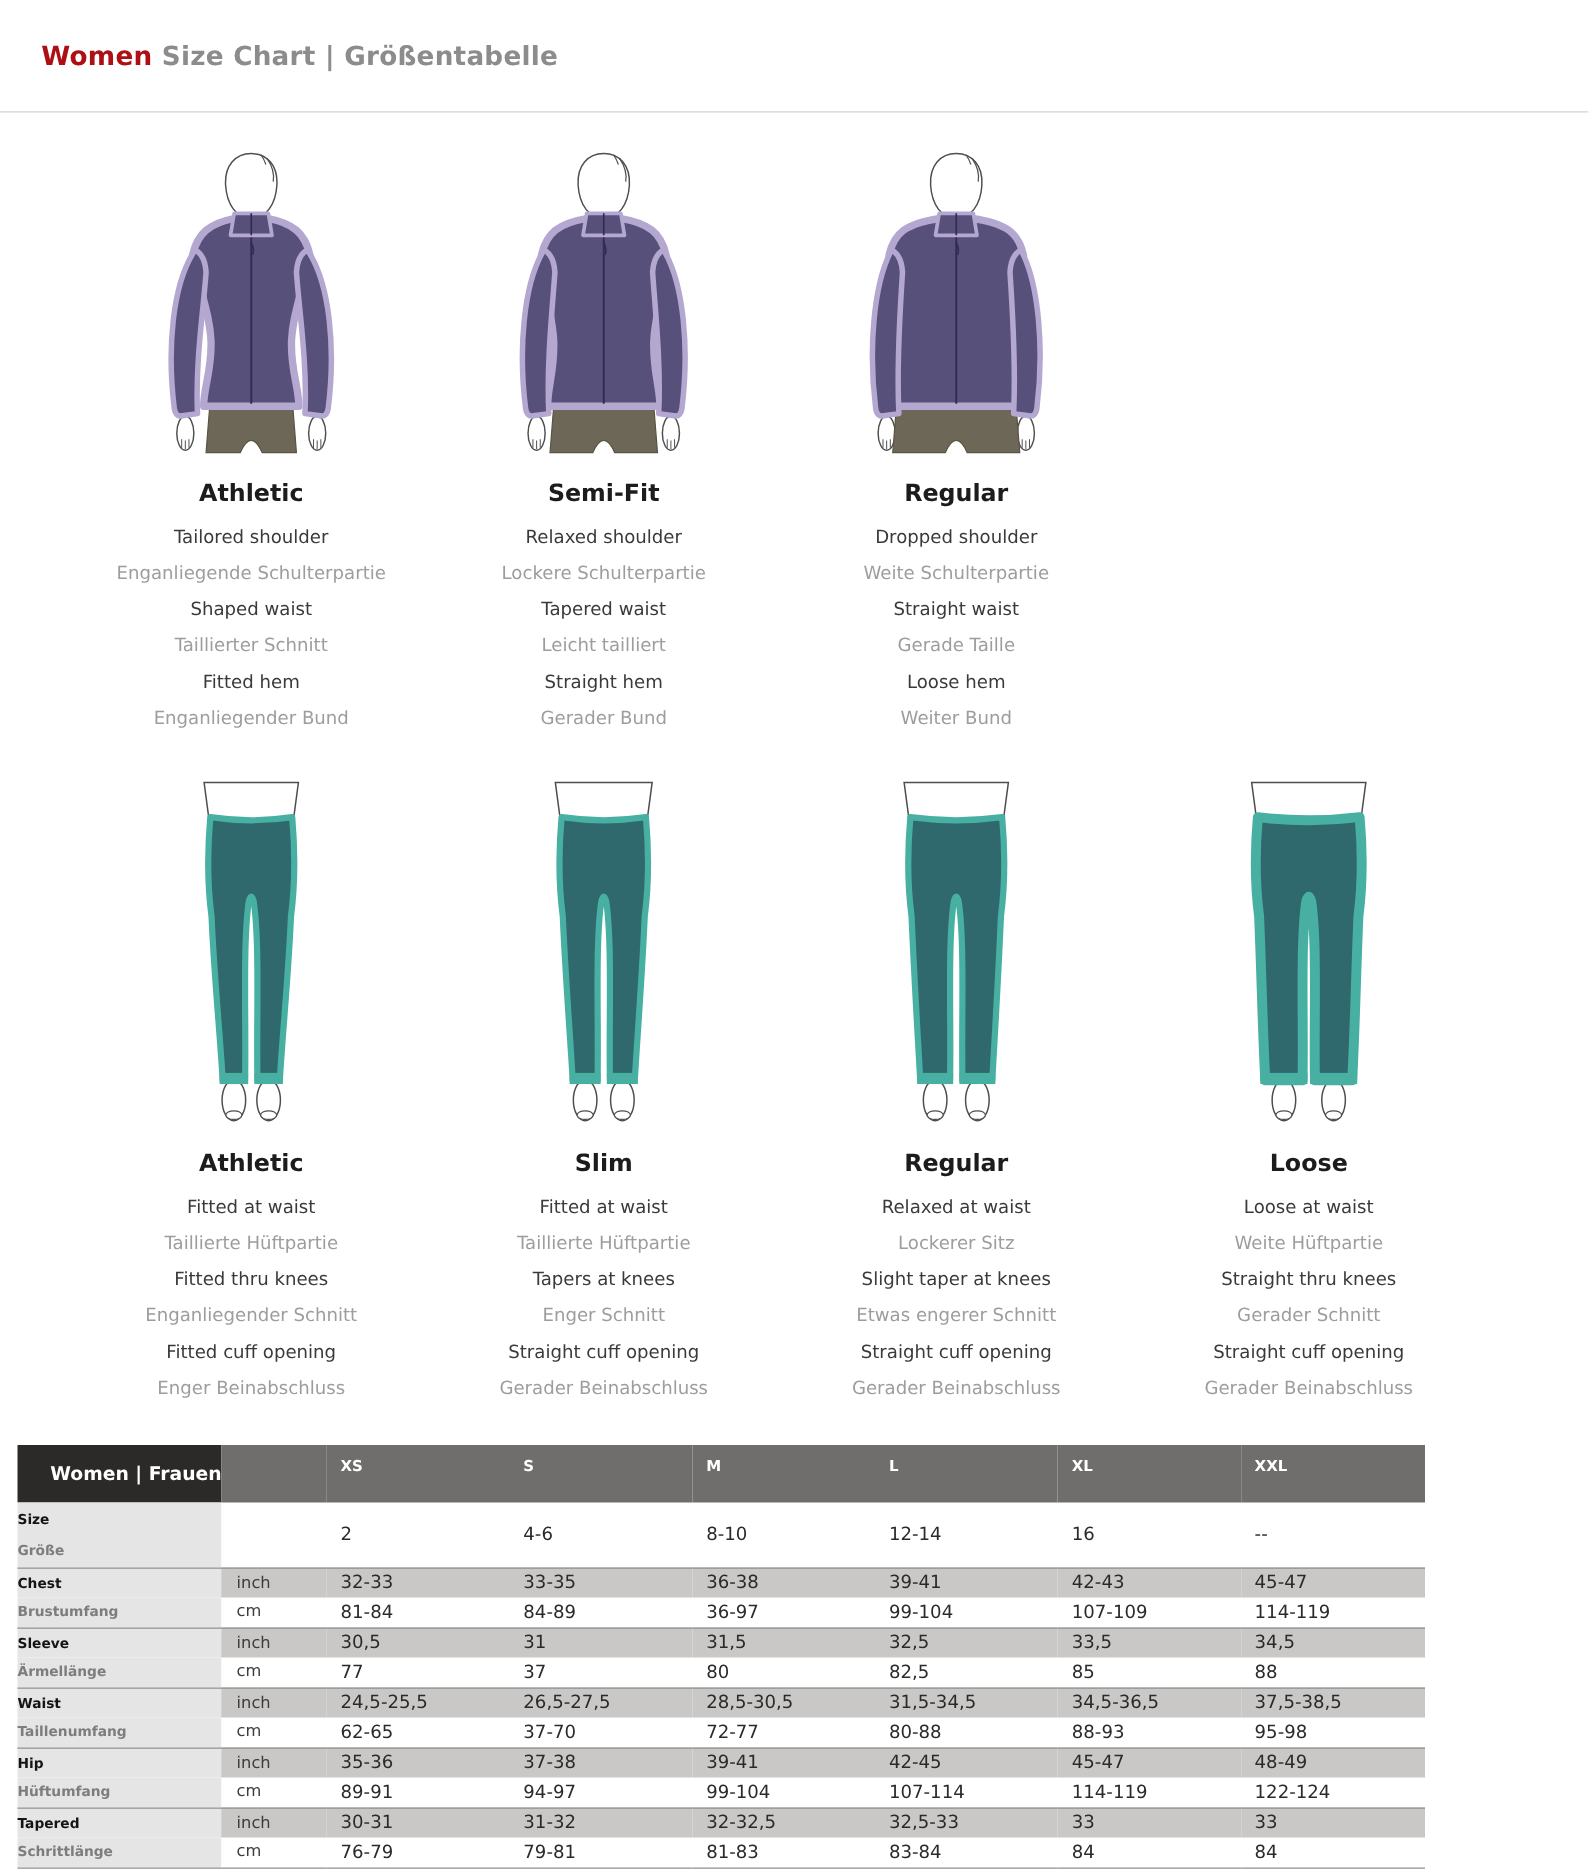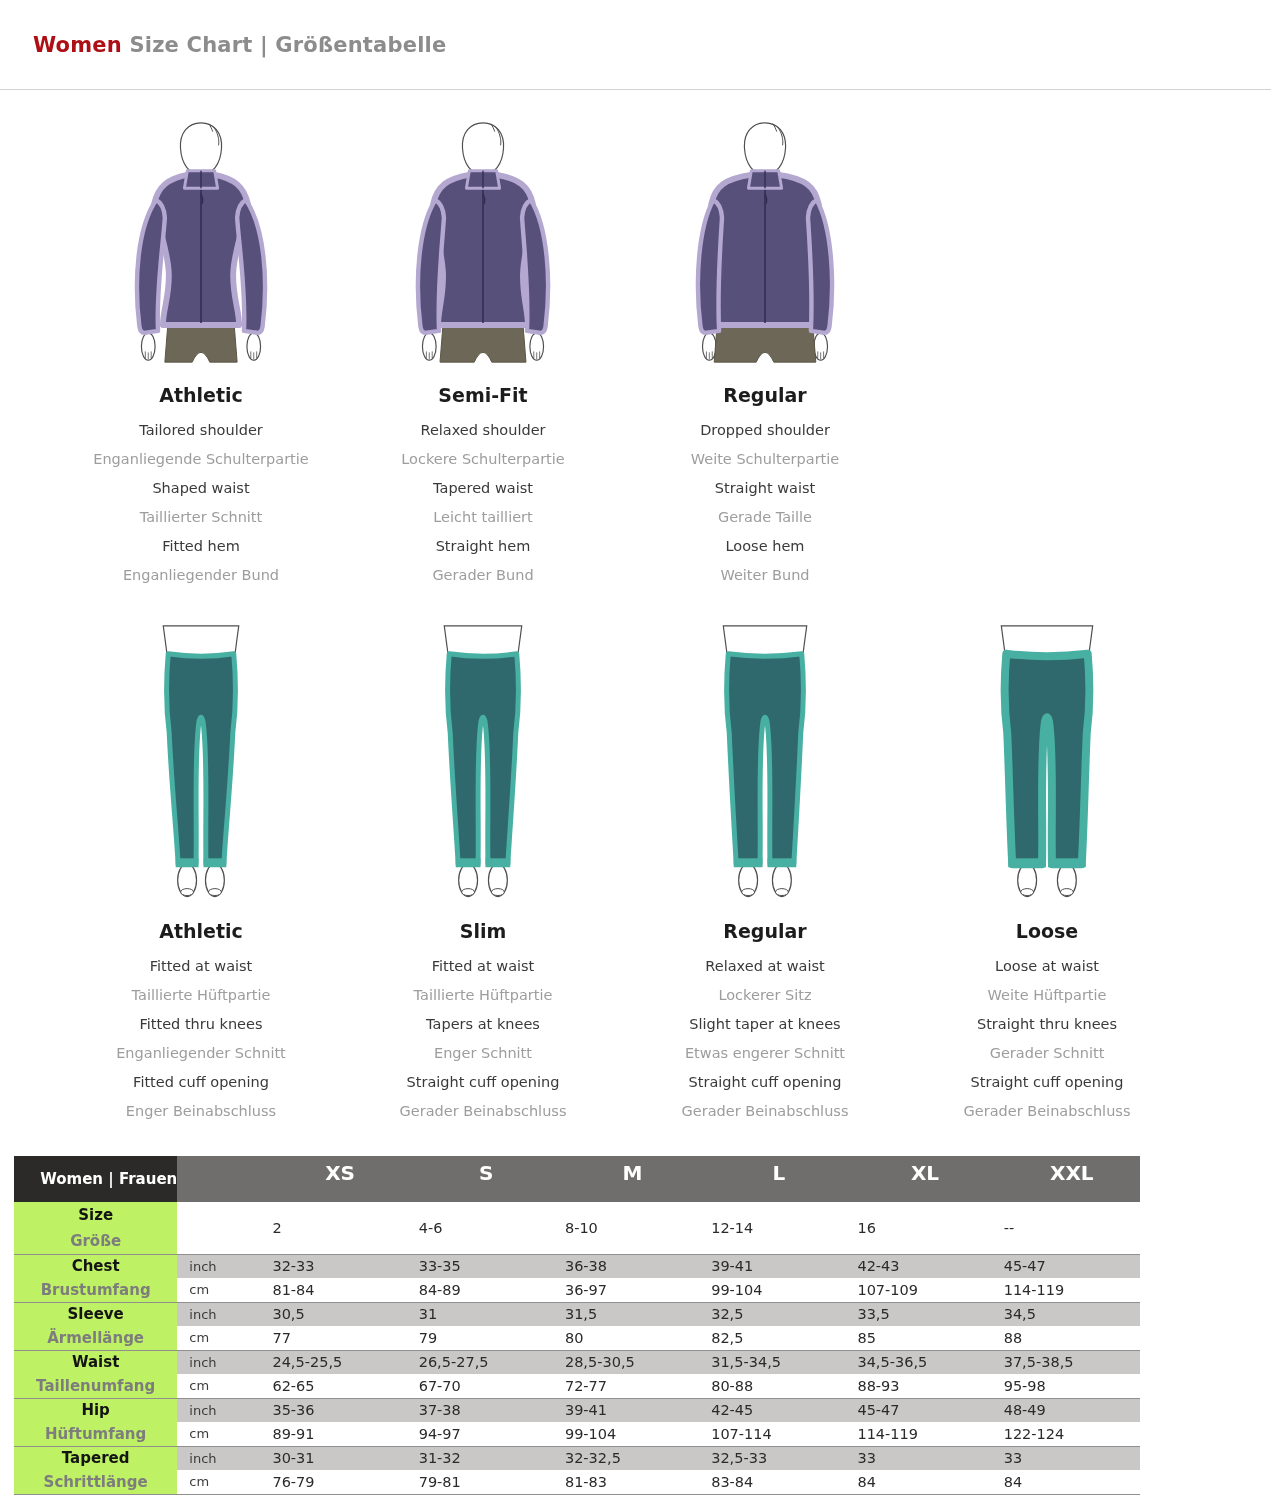--- a/index.html
+++ b/index.html
@@ -27,24 +27,24 @@
   .figure{display:flex;justify-content:center;align-items:flex-end;}
   .tops .figure{height:252px;}
   .bottoms .figure{height:288px;}
   .figure svg{display:block;}
   .fit-title{font-size:19px;font-weight:bold;color:#1c1c1c;margin:16px 0 10px;}
   .fit-details div{font-size:14.5px;line-height:29px;}
   .d-en{color:#3a3a3a;}
   .d-de{color:#9d9d9d;}
 
   table{border-collapse:collapse;table-layout:fixed;width:1126px;margin:30px 0 0 14px;}
-  thead th{background:var(--thead-bg);color:#fff;font-size:20px;font-weight:bold;height:46px;text-align:center;padding:0 0 12px 11px;}
+  thead th{background:var(--thead-bg);color:#fff;font-size:12px;font-weight:bold;height:46px;text-align:left;padding:0 0 12px 11px;}
   thead th.corner{background:var(--corner-bg);text-align:right;padding:0;font-size:15px;}
   tbody td{font-size:14.5px;height:24px;padding:0 0 0 11px;color:#2a2a2a;vertical-align:middle;text-align:left;}
-  td.rlabel{text-align:center;padding:0;font-weight:bold;color:#141414;font-size:15px;background:#bef264;}
+  td.rlabel{padding:0;font-weight:bold;color:#141414;font-size:11px;background:#e5e5e5;}
   td.rlabel-de{color:#7d7d7d;}
   td.unit{color:#3c3c3c;font-size:13px;padding-left:12px;}
   tr.grp td{border-top:1px solid var(--sep);margin-top:40px;}
   tr.inch td:not(.rlabel){background:var(--band-bg);}
   tr.size td{height:26px;}
   tbody tr:last-child td{border-bottom:1px solid var(--sep);}
 </style>
 </head>
 <body>
 
@@ -330,41 +330,41 @@
           <td class="val">31</td>
           <td class="val">31,5</td>
           <td class="val">32,5</td>
           <td class="val">33,5</td>
           <td class="val">34,5</td>
       </tr>
       <tr class="cmrow">
         <td class="rlabel rlabel-de">Ärmellänge</td>
         <td class="unit">cm</td>
         <td class="val">77</td>
-          <td class="val">79</td>
+          <td class="val">37</td>
           <td class="val">80</td>
           <td class="val">82,5</td>
           <td class="val">85</td>
           <td class="val">88</td>
       </tr>
         <tr class="grp inch">
         <td class="rlabel">Waist</td>
         <td class="unit">inch</td>
         <td class="val">24,5-25,5</td>
           <td class="val">26,5-27,5</td>
           <td class="val">28,5-30,5</td>
           <td class="val">31,5-34,5</td>
           <td class="val">34,5-36,5</td>
           <td class="val">37,5-38,5</td>
       </tr>
       <tr class="cmrow">
         <td class="rlabel rlabel-de">Taillenumfang</td>
         <td class="unit">cm</td>
         <td class="val">62-65</td>
-          <td class="val">67-70</td>
+          <td class="val">37-70</td>
           <td class="val">72-77</td>
           <td class="val">80-88</td>
           <td class="val">88-93</td>
           <td class="val">95-98</td>
       </tr>
         <tr class="grp inch">
         <td class="rlabel">Hip</td>
         <td class="unit">inch</td>
         <td class="val">35-36</td>
           <td class="val">37-38</td>

